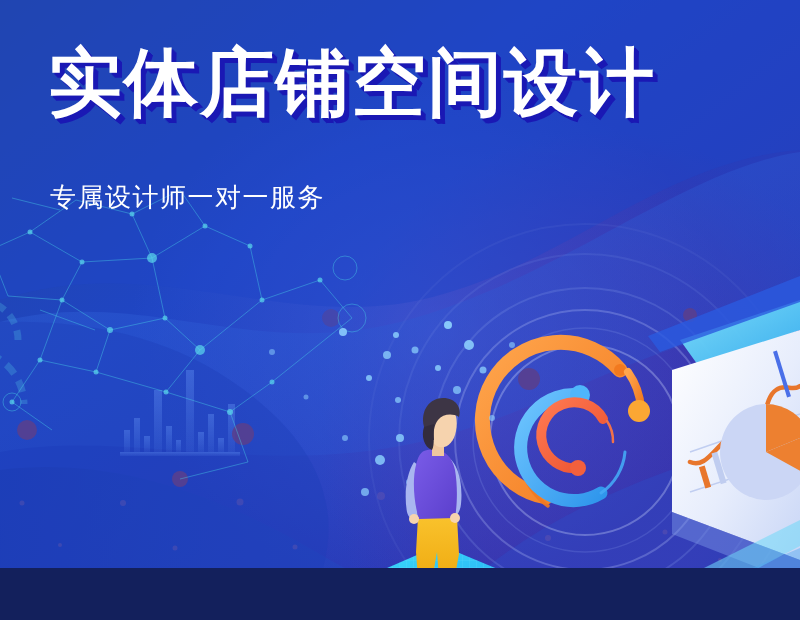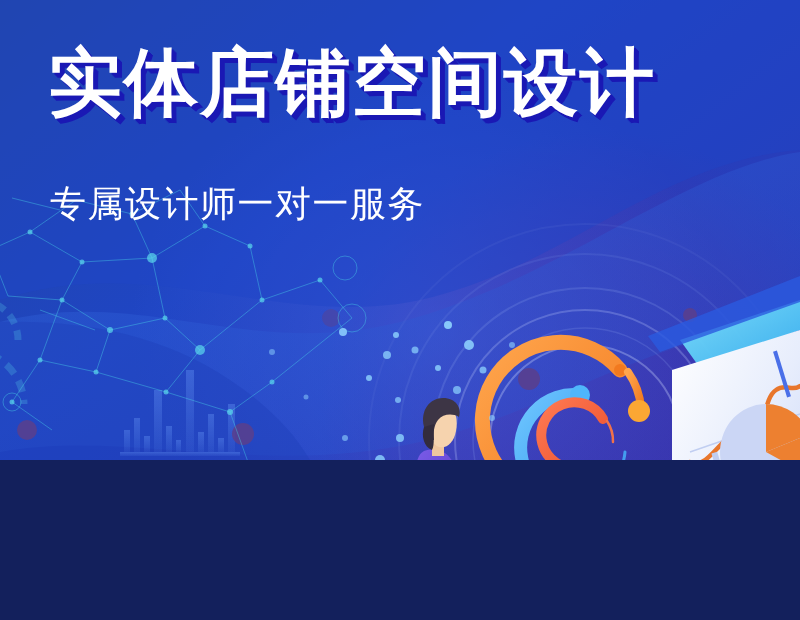--- a/index.html
+++ b/index.html
@@ -3,21 +3,21 @@
 <meta charset="utf-8">
 <style>
   html, body {
     margin: 0;
     padding: 0;
     background: #13205c;
   }
   #banner {
     position: relative;
     width: 800px;
-    height: 460px;
+    height: 568px;
     overflow: hidden;
     font-family: "Liberation Sans", "DejaVu Sans", sans-serif;
     background: #4c1d95;
   }
   #bg-svg, #fx-svg {
     position: absolute;
     top: 0; left: 0;
     width: 800px;
     height: 620px;
     display: block;
@@ -41,21 +41,21 @@
     white-space: nowrap;
     text-shadow:
        5px 5px 0 #1a18b4,
        4px 4px 0 #1a18b4,
        3px 3px 0 #1a18b4,
        2px 2px 0 #1a18b4;
   }
   #subline-1, #subline-2 {
     position: absolute;
     left: 50px;
-    font-size: 36px;
+    font-size: 26px;
     font-weight: normal;
     color: #ffffff;
     letter-spacing: 1.5px;
     white-space: nowrap;
   }
   #subline-1 { top: 180px; }
   #subline-2 { top: 240px; }
 </style>
 </head>
 <body>

